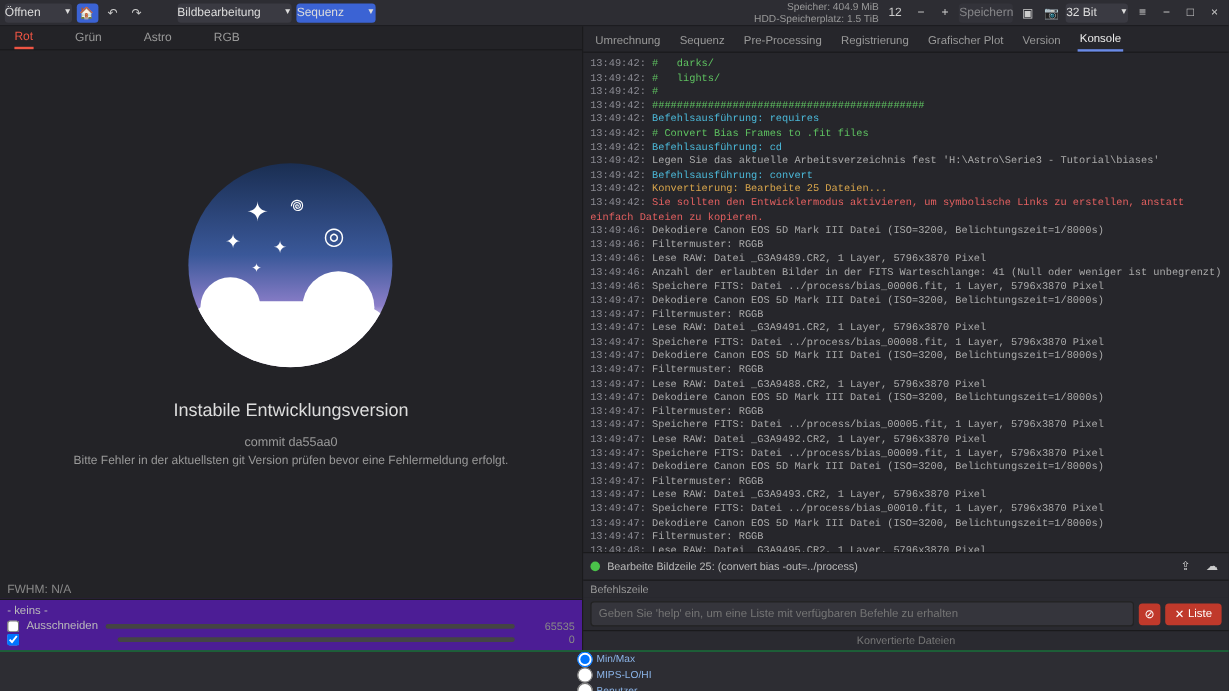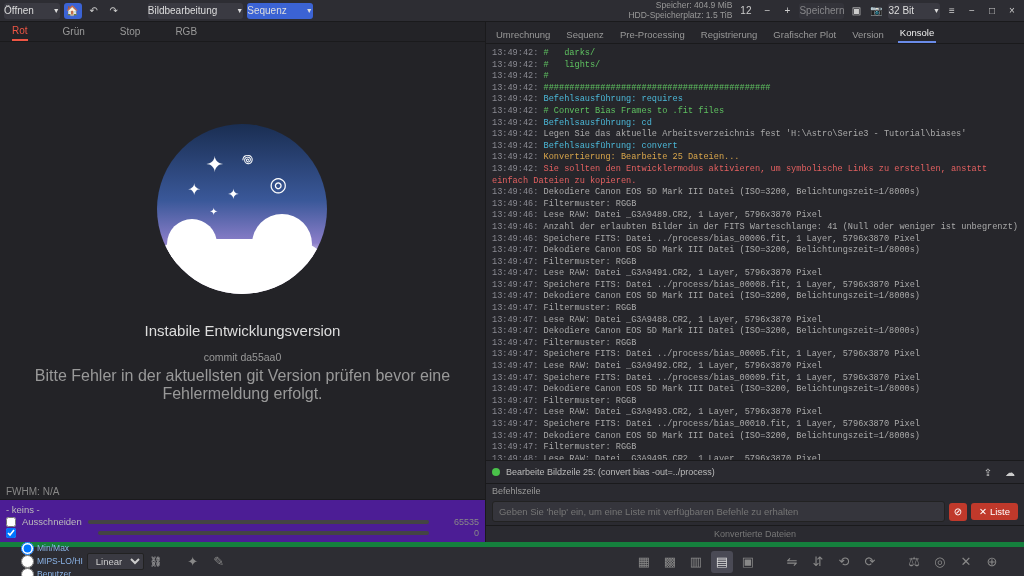--- a/index.html
+++ b/index.html
@@ -24,29 +24,29 @@
 .right { flex:1; display:flex;flex-direction:column; background:#26262b; border-left:1px solid #1a1a1c;}
 
 .preview { flex:1; display:flex;flex-direction:column; align-items:center; justify-content:center; color:#ddd;}
 .logo-circle { width: 170px; height: 170px; border-radius: 50%; background: linear-gradient(180deg, #1a2e52 0%, #3a5899 45%, #8b7ec9 70%, #e8e0f8 78%); position:relative; overflow:hidden; margin-bottom: 28px;}
 .cloud { position:absolute; bottom:0; left:-10px; right:-10px; height:55px; background:#fff; border-radius: 40px 50px 0 0;}
 .cloud:before{content:"";position:absolute;width:50px;height:50px;background:#fff;border-radius:50%;top:-20px;left:20px;}
 .cloud:after{content:"";position:absolute;width:60px;height:60px;background:#fff;border-radius:50%;top:-25px;right:25px;}
 .star { position:absolute; color:#fff; }
 .ver-title { font-size: 15px; color:#ddd; margin-bottom:12px;}
 .ver-commit { font-size: 10.5px; color:#999; margin-bottom:4px;}
-.ver-note { font-size: 16px; color:#999;text-align:center;}
+.ver-note { font-size: 10px; color:#999;}
 .fwhm { font-size:10px; color:#888; padding:2px 6px;}
 
 .bottom-panel { background: #4c1d95; border-top:1px solid #1a1a1c; padding: 3px 6px; font-size: 9.5px;}
 .bp-row { display:flex; align-items:center; gap:6px; margin:1px 0; }
 .slider { flex:1; height: 4px; background:#444; border-radius:2px; position:relative;}
 .slider-val { width: 44px; text-align:right; color:#888; font-size:9px;}
 input[type=checkbox]{width:10px;height:10px;}
-.footer-bar { height: 34px; background:#2d2d33; border-top:5px solid #15803d; display:flex; align-items:center; padding: 0 21px; gap:4px;}
+.footer-bar { height: 34px; background:#2d2d33; border-top:1px solid #15803d; display:flex; align-items:center; padding: 0 6px; gap:4px;flex-direction:column;}
 .radio-col{font-size:8.5px; color:#8bb4e8; display:flex;flex-direction:column;gap:0;line-height:1.2;}
 .radio-col label{display:flex;align-items:center;gap:3px;}
 .combo { background:#3a3a42; border:1px solid #222; color:#ccc; font-size:9.5px; padding:1px 4px; border-radius:2px;}
 .foot-icon { width:22px;height:22px;display:flex;align-items:center;justify-content:center;color:#888;font-size:13px;border-radius:3px;cursor:pointer;}
 .foot-icon.active{background:#4a4a55;color:#ddd;}
 
 .right-tabs{ height:22px; display:flex; align-items:end; padding:0 8px; gap:12px; font-size:9.5px; border-bottom:1px solid #1a1a1c;}
 .rtab{color:#999;cursor:pointer;padding:3px 2px;}
 .rtab.active{color:#eee;border-bottom:2px solid #6a8be8;}
 
@@ -108,21 +108,21 @@
   <div class="tb-icon">−</div>
   <div class="tb-icon">□</div>
   <div class="tb-icon">×</div>
 </div>
 
 <div class="main">
   <div class="left">
     <div class="color-tabs">
       <div class="color-tab active-red">Rot</div>
       <div class="color-tab">Grün</div>
-      <div class="color-tab">Stop</div>
+      <div class="color-tab">Astro</div>
       <div class="color-tab">RGB</div>
     </div>
     <div class="preview">
       <div class="logo-circle">
         <div class="star" style="top:28px;left:48px;font-size:22px">✦</div>
         <div class="star" style="top:22px;left:84px;font-size:18px">𖦹</div>
         <div class="star" style="top:56px;left:30px;font-size:16px">✦</div>
         <div class="star" style="top:62px;left:70px;font-size:14px">✦</div>
         <div class="star" style="top:48px;left:112px;font-size:20px">◎</div>
         <div class="star" style="top:82px;left:52px;font-size:10px">✦</div>

